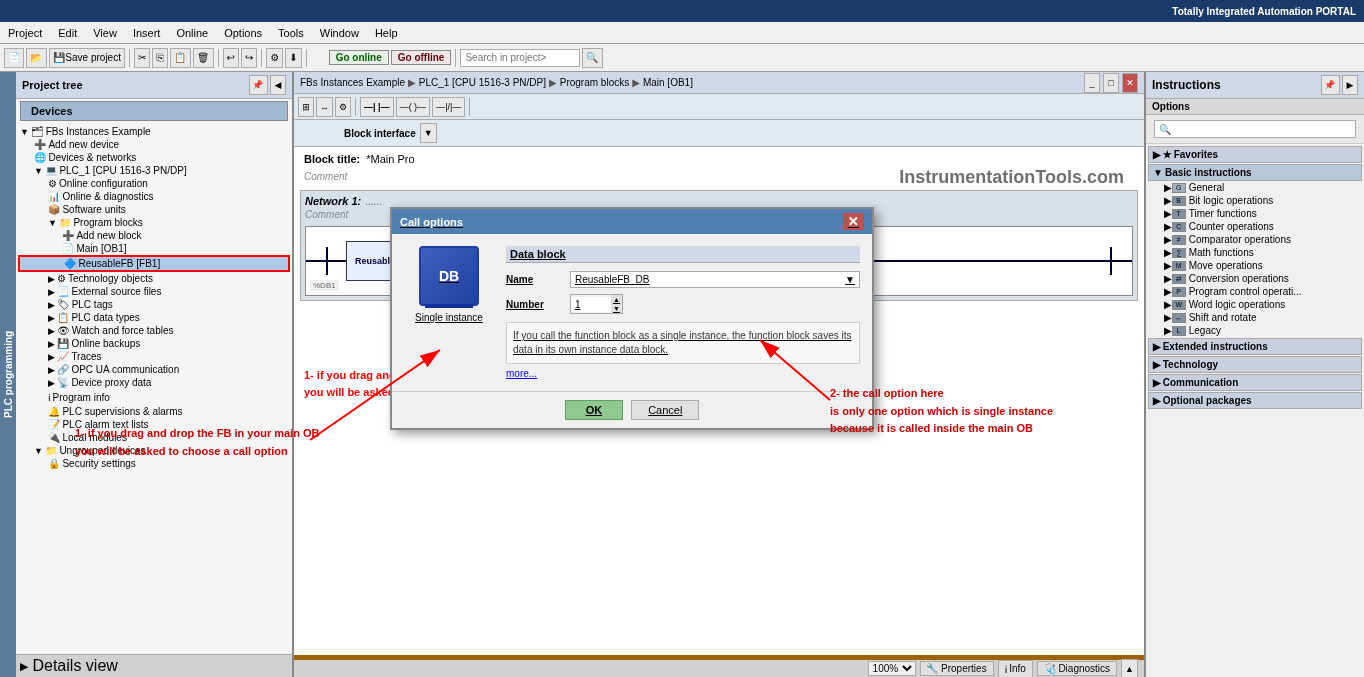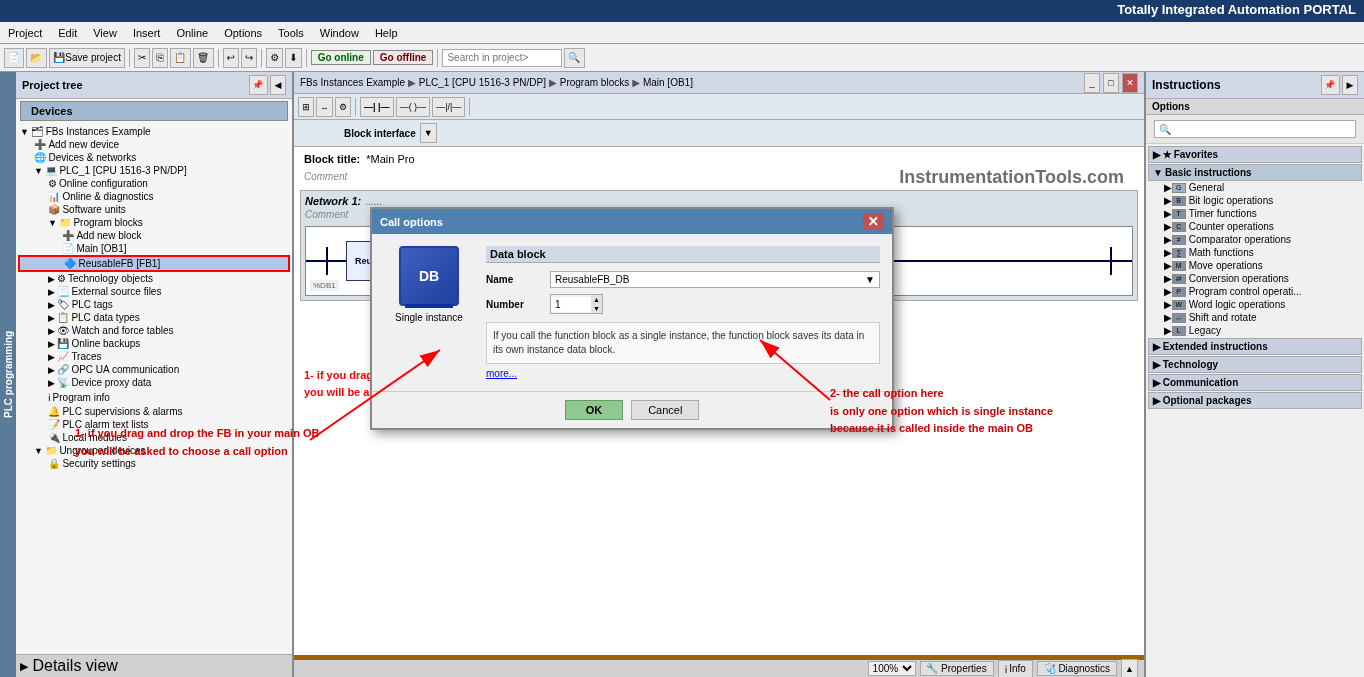--- a/index.html
+++ b/index.html
@@ -7,21 +7,21 @@
 
     
     .menu-bar { background: #f0f0f0; border-bottom: 1px solid #999; display: flex; align-items: center; padding: 2px 4px; gap: 8px; height: 22px; }
     .menu-bar span { cursor: pointer; padding: 2px 4px; font-size: 11px; }
 
     
     .toolbar { background: #f0f0f0; border-bottom: 1px solid #999; display: flex; align-items: center; padding: 2px 4px; gap: 2px; height: 28px; flex-wrap: nowrap; }
     .toolbar-btn { background: #e8e8e8; border: 1px solid #aaa; padding: 1px 3px; font-size: 10px; cursor: pointer; min-width: 16px; height: 20px; display: flex; align-items: center; justify-content: center; }
     .toolbar-sep { width: 1px; height: 18px; background: #aaa; margin: 0 2px; }
     .toolbar-search { border: 1px solid #aaa; padding: 1px 4px; font-size: 10px; width: 120px; height: 18px; }
-    .go-online { background: #e8f0e8; border: 1px solid #888; padding: 1px 6px; font-size: 10px; cursor: pointer; color: #006000; font-weight: bold; }
+    .go-online { background: #e8f0e8; border: 1px solid #888; padding: 1px 6px; font-size: 10px; cursor: pointer; color: #006000; font-weight: bold; margin-left: 18px; }
     .go-offline { background: #f0e8e8; border: 1px solid #888; padding: 1px 6px; font-size: 10px; cursor: pointer; color: #600000; font-weight: bold; }
 
     
     .main-layout { display: flex; height: calc(677px - 22px - 28px - 22px); }
 
     
     .plc-label { writing-mode: vertical-rl; transform: rotate(180deg); background: #5a7a9a; color: white; font-size: 10px; font-weight: bold; display: flex; align-items: center; justify-content: center; width: 16px; padding: 4px 0; }
 
     
     .project-tree { width: 278px; background: #f5f5f5; border-right: 2px solid #888; display: flex; flex-direction: column; }
@@ -51,21 +51,21 @@
     .inst-item { display: flex; align-items: center; padding: 1px 4px 1px 16px; font-size: 10px; cursor: pointer; }
     .inst-icon { width: 14px; height: 10px; background: #a0b0c0; border: 1px solid #888; margin-right: 3px; font-size: 7px; display: flex; align-items: center; justify-content: center; }
     .options-bar { background: #d8d8d8; border-bottom: 1px solid #aaa; padding: 2px 6px; font-size: 10px; font-weight: bold; }
 
     
     .status-bar { background: #d0d0d0; border-top: 5px solid #a16207; display: flex; align-items: center; gap: 4px; padding: 2px 6px; height: 22px; font-size: 10px; }
     .status-btn { background: #e0e0e0; border: 1px solid #aaa; padding: 1px 6px; font-size: 10px; cursor: pointer; display: flex; align-items: center; gap: 2px; }
 
     
     .modal-overlay { position: fixed; top: 0; left: 0; width: 1364px; height: 677px; z-index: 100; display: flex; align-items: center; justify-content: center; }
-    .modal { background: #f0f0f0; border: 2px solid #888; box-shadow: 4px 4px 10px rgba(0,0,0,0.4); width: 524px; }
+    .modal { background: #f0f0f0; border: 2px solid #888; box-shadow: 4px 4px 10px rgba(0,0,0,0.4); width: 484px; text-decoration: underline; }
     .modal-title { background: #5080b0; color: white; padding: 4px 8px; font-size: 11px; font-weight: bold; display: flex; align-items: center; justify-content: space-between; }
     .modal-close { background: #c05050; color: white; border: none; padding: 1px 5px; cursor: pointer; font-weight: bold; }
     .modal-body { padding: 12px; display: flex; gap: 12px; }
     .modal-icon-area { display: flex; flex-direction: column; align-items: center; width: 90px; }
     .db-icon { width: 60px; height: 60px; background: linear-gradient(135deg, #4060c0, #2040a0); border: 2px solid #2040a0; display: flex; align-items: center; justify-content: center; color: white; font-weight: bold; font-size: 14px; border-radius: 4px; position: relative; }
     .db-icon::before { content: ''; position: absolute; bottom: -4px; left: 4px; right: 4px; height: 4px; background: #1030a0; }
     .modal-icon-label { margin-top: 6px; font-size: 10px; text-align: center; }
     .modal-form { flex: 1; }
     .modal-section-title { font-weight: bold; font-size: 11px; margin-bottom: 8px; background: #d0d8e8; padding: 2px 4px; border-bottom: 1px solid #aaa; }
     .form-row { display: flex; align-items: center; margin-bottom: 6px; gap: 4px; }
@@ -85,21 +85,21 @@
     .btn-cancel { background: #e0e0e0; border: 1px solid #aaa; padding: 3px 16px; font-size: 11px; cursor: pointer; }
 
     
     .annotation { position: absolute; color: #cc0000; font-size: 11px; font-weight: bold; z-index: 50; pointer-events: none; }
 
     
     .tree-content::-webkit-scrollbar { width: 10px; }
     .tree-content::-webkit-scrollbar-track { background: #e0e0e0; }
     .tree-content::-webkit-scrollbar-thumb { background: #aaa; border: 1px solid #888; }
 
-    .title-bar { background: #1a3a6a; color: white; font-size: 13px; font-weight: bold; text-align: right; padding: 2px 8px; height: 22px; display: flex; align-items: flex-start; justify-content: flex-end; }
+    .title-bar { background: #1a3a6a; color: white; font-size: 10px; font-weight: bold; text-align: right; padding: 2px 8px; height: 22px; display: flex; align-items: center; justify-content: flex-end; }
 
     .inst-search { border: 1px solid #aaa; padding: 2px 4px; font-size: 10px; width: calc(100% - 8px); margin: 3px 4px; height: 18px; }
 
     .highlighted-box { border: 2px solid red !important; }
   </style>
 </head>
 <body>
 
 <div class="title-bar">
   <span>Totally Integrated Automation PORTAL</span>

